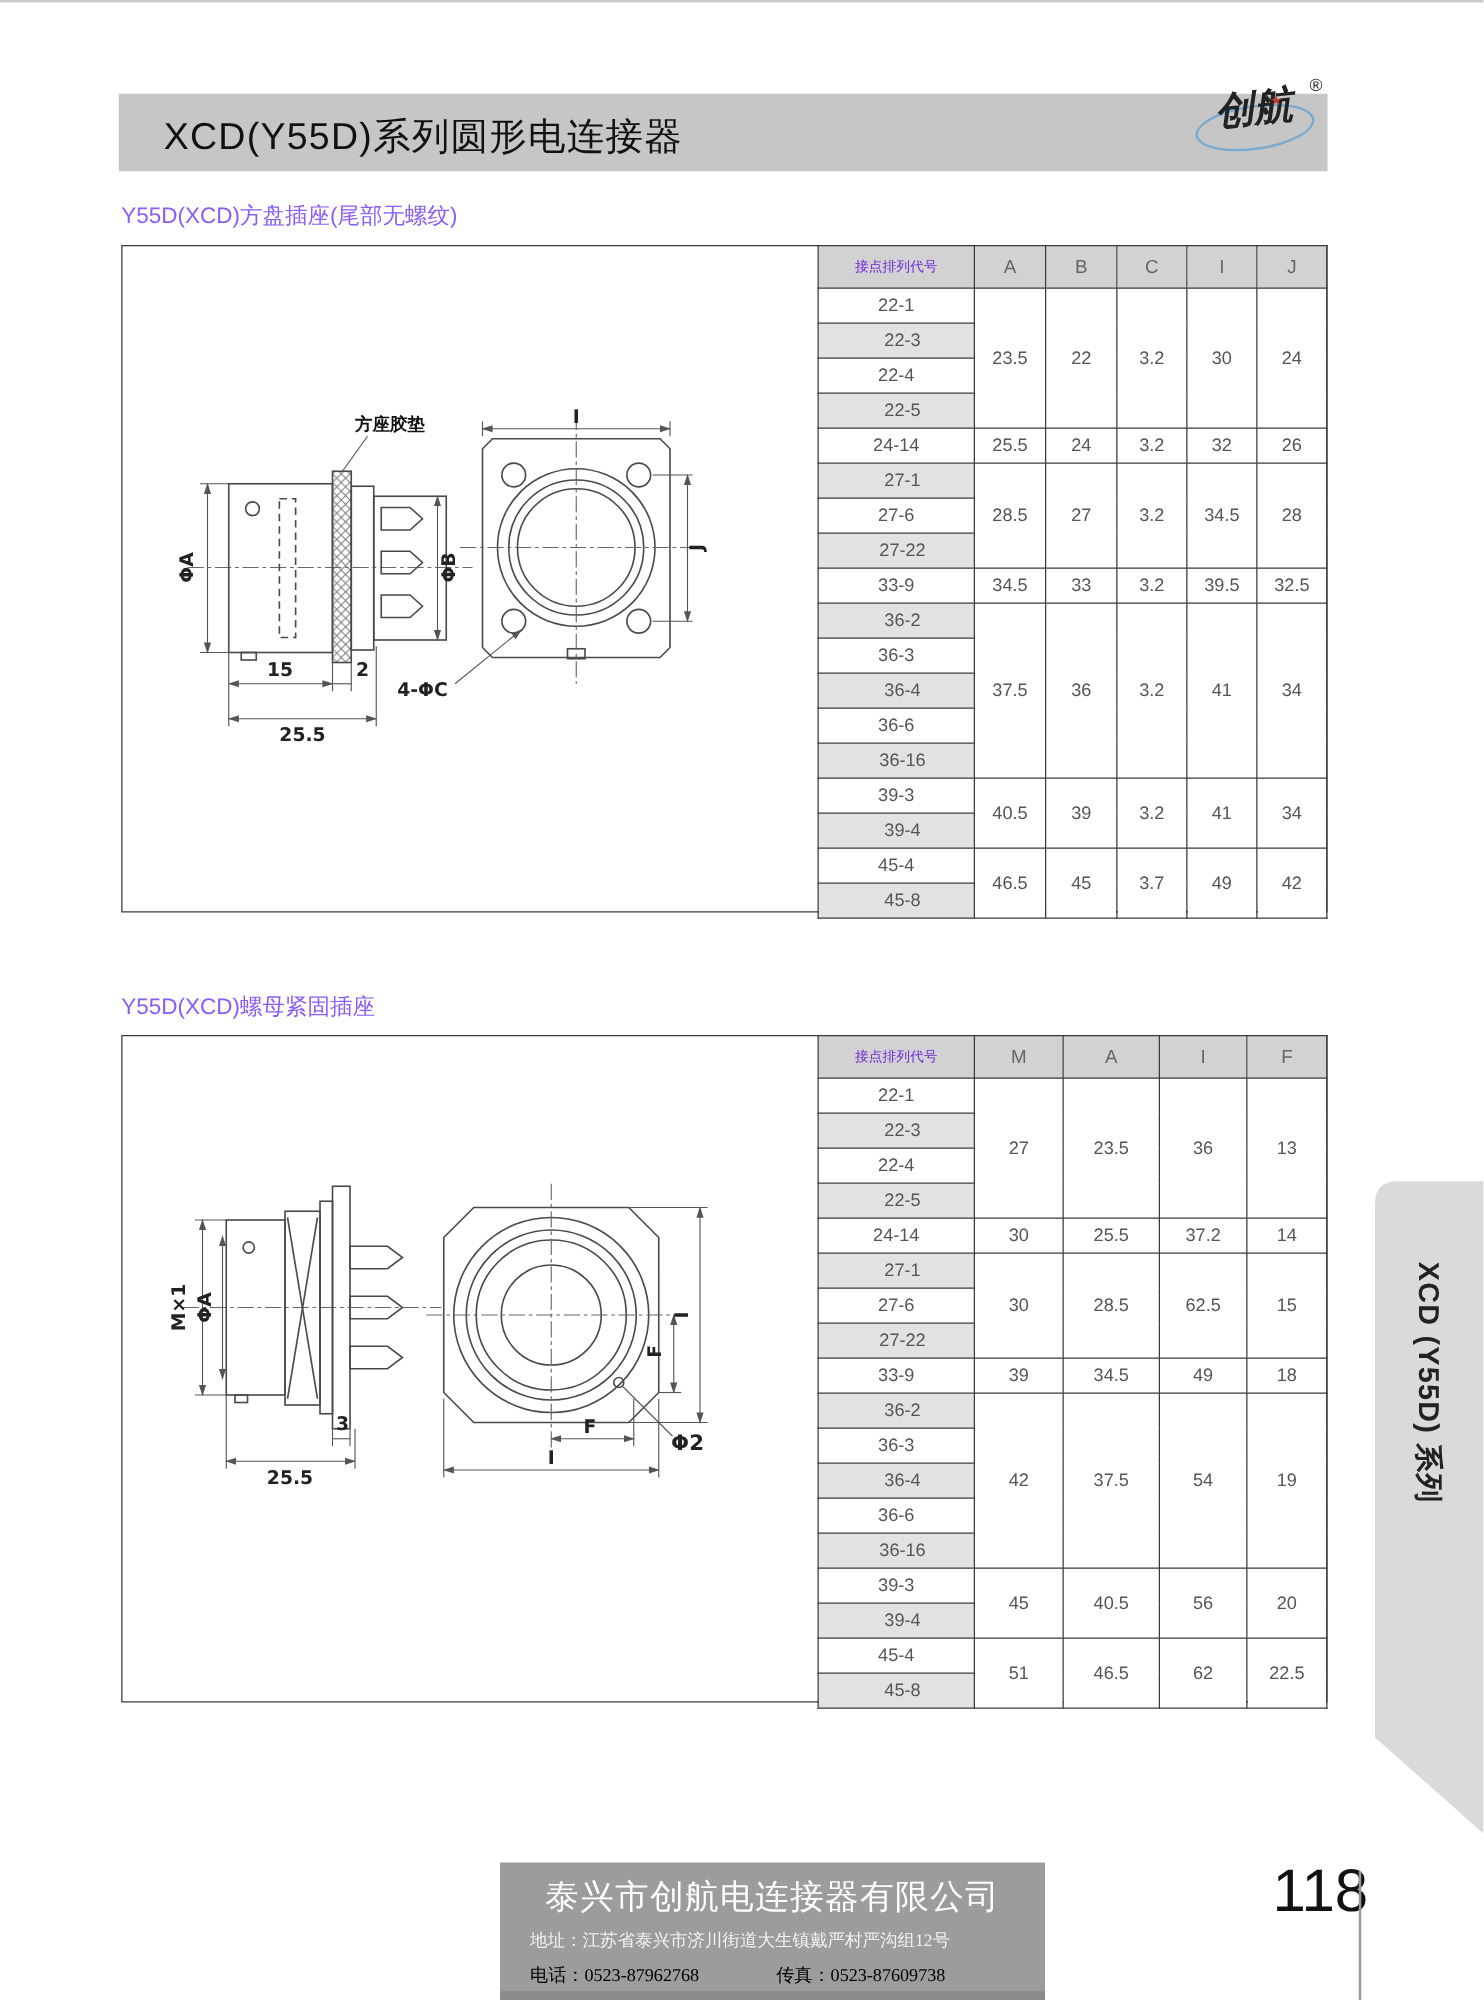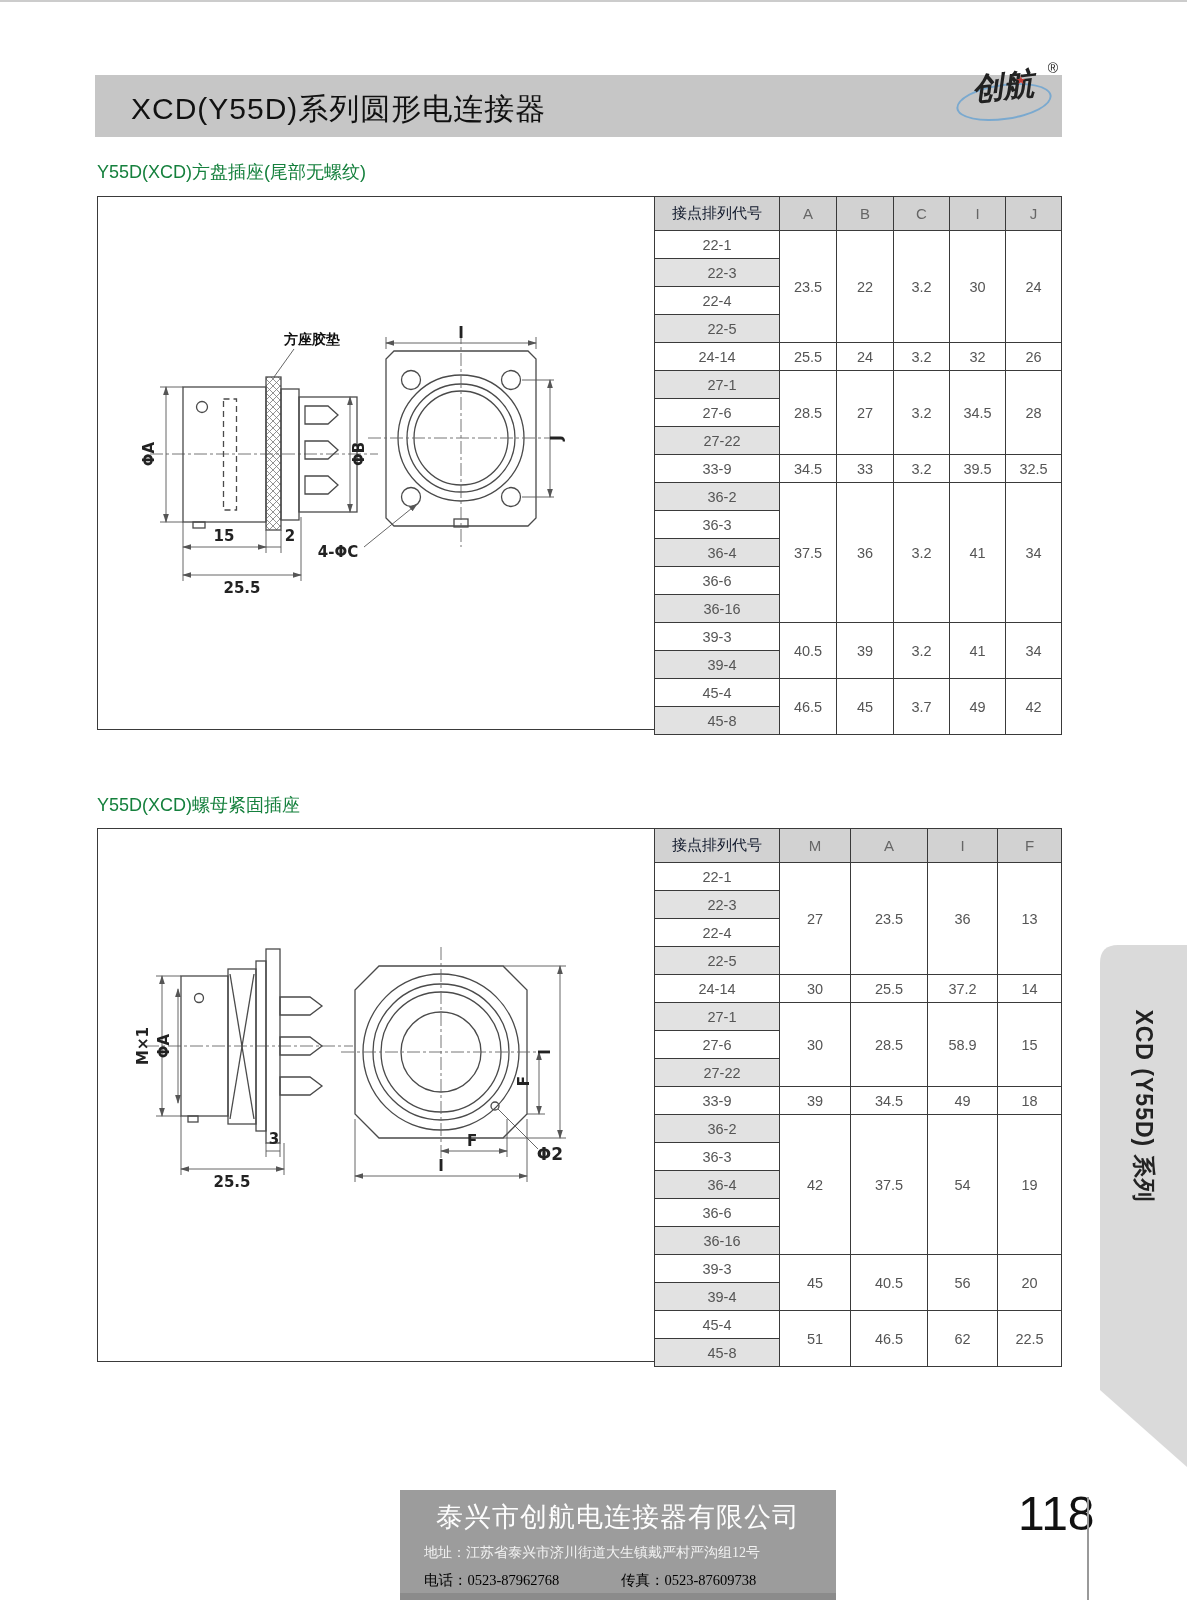--- a/index.html
+++ b/index.html
@@ -14,31 +14,31 @@
   .logo{position:absolute;left:952px;top:64px;width:108px;height:64px;}
   .logo-swoosh{position:absolute;left:4px;top:20px;width:92px;height:32px;border:2.5px solid #7aa9cf;
                border-radius:50%;transform:rotate(-8deg);}
   .logo-text{position:absolute;left:20px;top:2px;font-size:31px;font-weight:bold;
              font-family:"DejaVu Serif",serif;font-style:italic;color:#222;transform:rotate(-6deg);
              white-space:nowrap;}
   .logo-star{position:absolute;left:64px;top:10px;font-size:11px;color:#c43a34;}
   .logo-reg{position:absolute;right:2px;top:-4px;font-size:14px;color:#222;}
 
   
-  .sec-title{position:absolute;font-size:18px;color:#15803d;white-space:nowrap;}
+  .sec-title{position:absolute;font-size:18px;color:#8b5cf6;white-space:nowrap;}
   .sec-box{position:absolute;left:97px;width:965px;height:534px;border:1.5px solid #3a3a3a;
            background:#fff;box-sizing:border-box;}
   .draw{position:absolute;left:0;top:0;}
 
   
   table.dim-table{position:absolute;top:-1px;left:556px;width:408px;height:535px;
       border-collapse:collapse;table-layout:fixed;}
   table.dim-table th,table.dim-table td{border:1.2px solid #3a3a3a;text-align:center;vertical-align:middle;
       padding:0;overflow:hidden;}
-  table.dim-table th{height:33px;background:#d2d2d2;font-size:15px;font-weight:normal;color:#0f172a;}
+  table.dim-table th{height:33px;background:#d2d2d2;font-size:11px;font-weight:normal;color:#6d28d9;}
   table.dim-table th.letter{color:#666;font-size:15px;}
   table.dim-table td{height:27px;font-size:14.5px;color:#555;background:#fff;}
   table.dim-table td.shade{background:#e2e2e2;padding-left:10px;}
 
   
   .tab-svg{position:absolute;left:1100px;top:940px;}
   .tab-text{position:absolute;left:1143px;top:1106px;transform:translate(-50%,-50%) rotate(90deg);
             white-space:nowrap;font-size:23px;font-weight:600;color:#222;letter-spacing:1px;}
 
   
@@ -370,21 +370,21 @@
             <td class="">24-14</td>
             <td rowspan="1">30</td>
             <td rowspan="1">25.5</td>
             <td rowspan="1">37.2</td>
             <td rowspan="1">14</td>
           </tr>
           <tr>
             <td class="shade">27-1</td>
             <td rowspan="3">30</td>
             <td rowspan="3">28.5</td>
-            <td rowspan="3">58.9</td>
+            <td rowspan="3">62.5</td>
             <td rowspan="3">15</td>
           </tr>
           <tr>
             <td class="">27-6</td>
           </tr>
           <tr>
             <td class="shade">27-22</td>
           </tr>
           <tr>
             <td class="">33-9</td>

